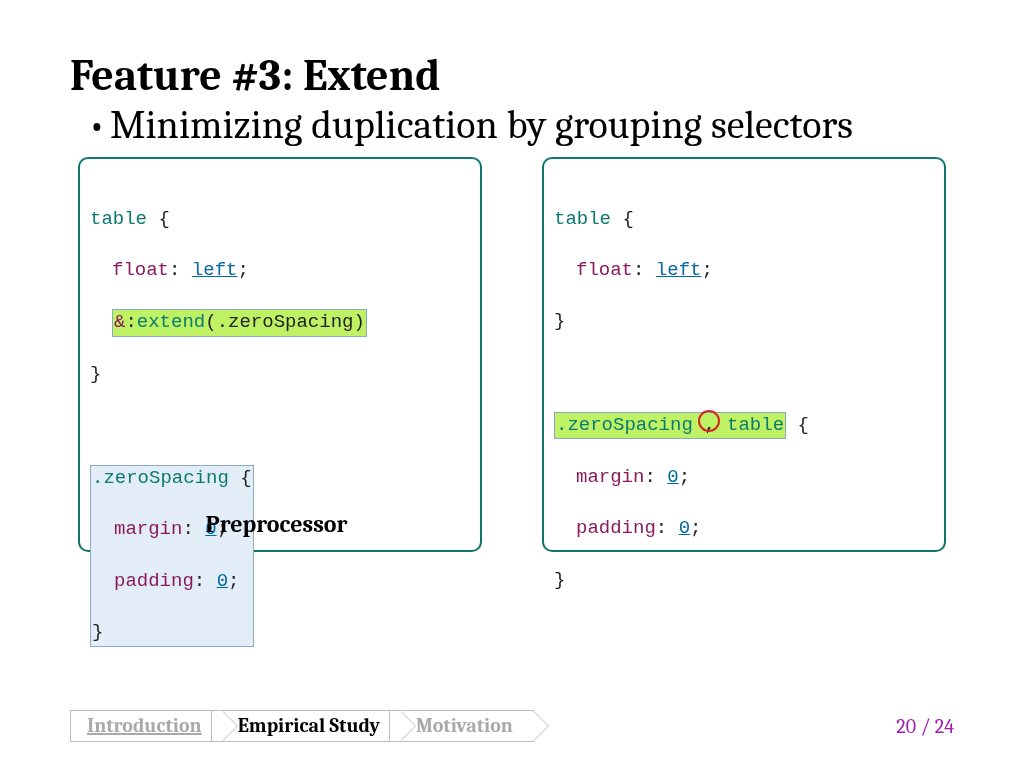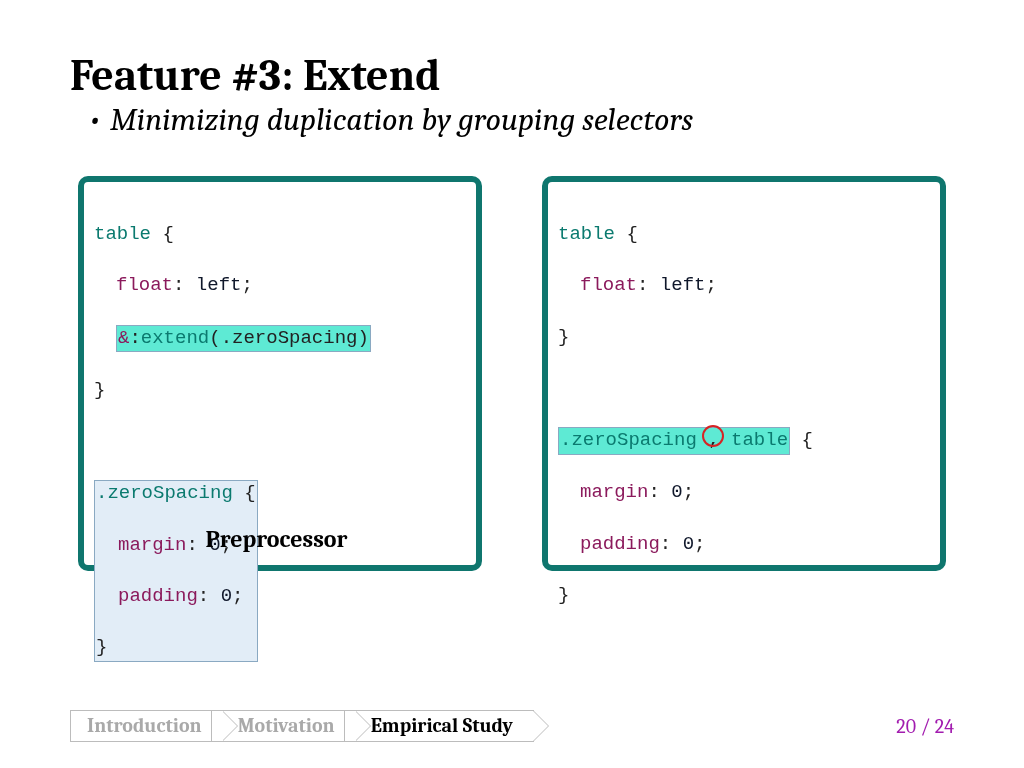--- a/index.html
+++ b/index.html
@@ -11,69 +11,68 @@
   color: #000;
   position: relative;
   padding: 50px 70px 0 70px;
 }
 .title {
   font-weight: bold;
   font-size: 44px;
 }
 .bullet-wrap { padding-left: 18px; }
 .bullet {
-  font-size: 32px;
+  font-size: 40px;
   line-height: 1.2;
   position: relative;
   padding-left: 22px;
-  margin-bottom: 37px;
-  font-style: italic;
+  margin-bottom: 8px;
 }
 .bullet::before {
   content: "•";
   position: absolute;
   left: 0;
   top: 0;
 }
 .panels {
   display: flex;
   gap: 60px;
   padding: 0 8px;
 }
 .panel {
   flex: 1;
-  border: 6px solid #0f766e;
+  border: 2px solid #0f766e;
   border-radius: 10px;
   background: #fff;
   height: 395px;
   position: relative;
-  padding: 14px 10px 10px 10px;
+  padding: 22px 10px 10px 10px;
 }
 .panel-label {
   position: absolute;
   bottom: 12px;
   left: 0; right: 7px;
   text-align: center;
   font-weight: bold;
   font-size: 24px;
 }
 .code {
   font-family: Consolas, "Courier New", monospace;
   font-size: 19px;
   line-height: 1.35;
   white-space: pre;
 }
 .code-line { display: block; }
 .ind { padding-left: 22px; }
 .sel { color: #0b7a6f; }
 .prop { color: #8b1a5c; }
-.val { color: #0f172a; }
+.val { color: #0369a1; text-decoration: underline; }
 .plain { color: #222; }
 .hl {
-  background: #5eead4;
+  background: #bef264;
   border: 1px solid #8aa9c2;
   padding: 0 1px;
   display: inline-block;
   font-family: Liberation Mono, monospace;
 }
 .hl-block {
   background: #e2edf7;
   border: 1px solid #8aa9c2;
   display: inline-block;
   padding: 0 1px;
@@ -106,21 +105,21 @@
   position: relative;
   height: 32px;
   line-height: 30px;
   padding: 0 20px 0 26px;
   border: 1px solid #bcbcbc;
   color: #a9a9a9;
   font-weight: bold;
   background: #fff;
   margin-left: -12px;
 }
-.crumb:first-child { margin-left: 0; padding-left: 16px; }
+.crumb:first-child { margin-left: 0; padding-left: 16px; text-decoration: underline; }
 .crumb::after, .crumb::before {
   content: "";
   position: absolute;
   top: 0;
   width: 0; height: 0;
   border-top: 15px solid transparent;
   border-bottom: 15px solid transparent;
 }
 .crumb::after {
   right: -15px;
@@ -172,17 +171,17 @@
 <span class="code-line ind"><span class="prop">padding</span><span class="plain">: </span><span class="val">0</span><span class="plain">;</span></span>
 <span class="code-line"><span class="plain">}</span></span>
     </div>
   </div>
 
 </div>
 
 <div class="footer">
   <div class="crumbs">
     <div class="crumb">Introduction</div>
+    <div class="crumb active">Empirical Study</div>
     <div class="crumb">Motivation</div>
-    <div class="crumb active">Empirical Study</div>
   </div>
   <div class="page-num">20 / 24</div>
 </div>
 
 </body></html>

